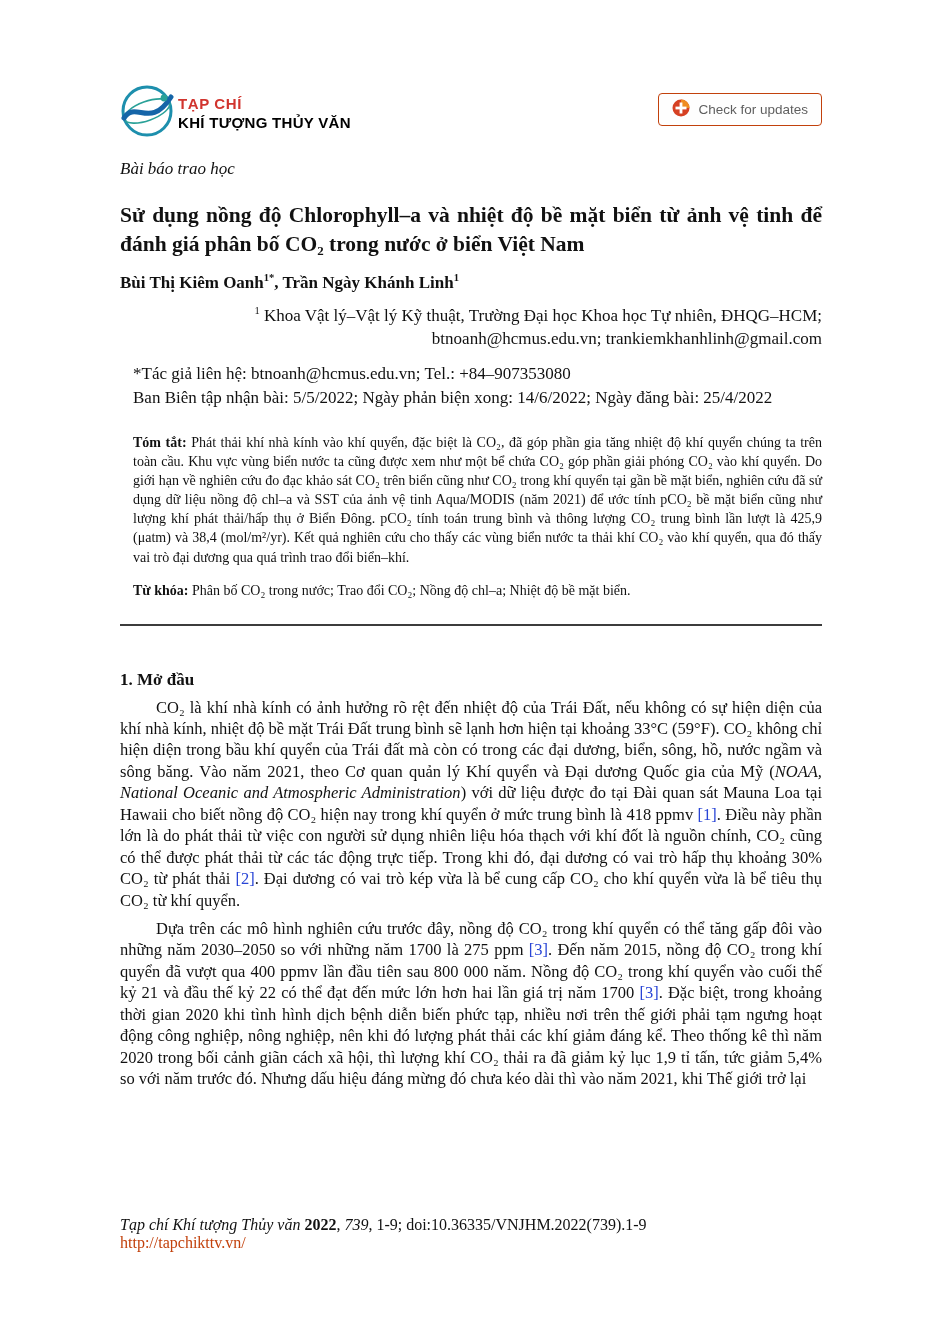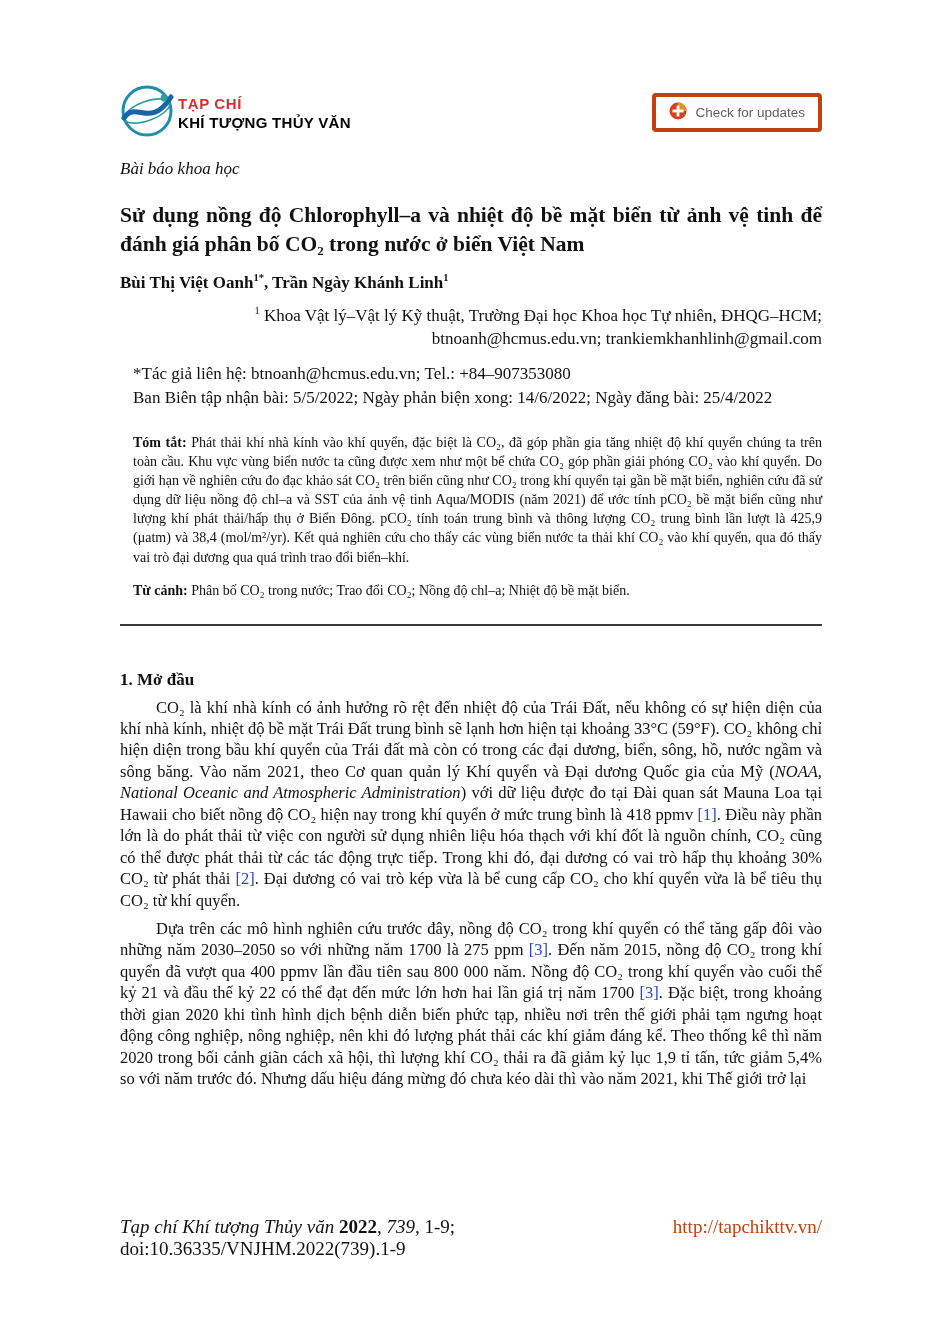--- a/index.html
+++ b/index.html
@@ -17,21 +17,21 @@
   }
 
   
   .masthead { display: flex; justify-content: space-between; align-items: flex-start; height: 58px; }
   .brand { display: flex; align-items: center; gap: 4px; }
   .brand-text { font-family: "Liberation Sans", sans-serif; font-weight: bold; }
   .brand-line1 { color: #d1342e; font-size: 15px; letter-spacing: 0.6px; }
   .brand-line2 { color: #000000; font-size: 15px; letter-spacing: 0.3px; margin-top: 2px; }
   .check-updates {
     display: flex; align-items: center; gap: 8px;
-    border: 4px solid #c2410c; border-radius: 4px; background: #fefefe;
+    border: 1px solid #c2410c; border-radius: 4px; background: #fefefe;
     padding: 5px 13px; margin-top: 9px;
     font-family: "Liberation Sans", sans-serif; font-size: 13.5px; color: #5f5f5f;
     cursor: pointer;
   }
 
   
   .article-type { font-style: italic; font-size: 17px; margin-top: 17px; }
   .title { font-size: 21.5px; font-weight: bold; line-height: 1.33; margin-top: 22px; text-align: justify; }
   .authors { font-size: 17px; font-weight: bold; margin-top: 15px; }
   .affiliation { font-size: 17px; line-height: 1.36; margin-top: 11px; text-align: right; }
@@ -43,21 +43,21 @@
   .rule { border: none; border-top: 2px solid #3c3c3c; margin-top: 24px; }
 
   
   .section-heading { font-size: 17px; font-weight: bold; margin-top: 44px; }
   .para { font-size: 16.5px; line-height: 1.3; text-align: justify; text-indent: 36px; margin-top: 7px; }
 
   
   .footer {
     position: absolute; left: 120px; right: 121px; top: 1212px;
     display: flex; justify-content: flex-start; align-items: baseline;
-    font-size: 19px; background: #ffffff; padding-top: 4px;
+    font-size: 16px; background: #ffffff; padding-top: 4px; flex-direction: column;
   }
   .footer a { color: #c2410c; text-decoration: none; }
 
   
   .seg-i { font-style: italic; }
   .seg-b { font-weight: bold; }
   .seg-c { color: #2945d6; }
   sup { font-size: 62%; line-height: 0; vertical-align: super; }
 </style>
 </head>
@@ -86,36 +86,36 @@
           <circle cx="9" cy="9" r="8.5" fill="#d64123"></circle>
           <path d="M9 0.5 A8.5 8.5 0 0 1 17.5 9 L9 9 Z" fill="#ef8d22"></path>
           <rect x="7.6" y="3.5" width="2.8" height="11" fill="#ffffff"></rect>
           <rect x="3.5" y="7.6" width="11" height="2.8" fill="#ffffff"></rect>
         </svg>
       </span>
       <span>Check for updates</span>
     </button>
   </header>
 
-  <div class="article-type">Bài báo khoa học</div>
+  <div class="article-type">Bài báo trao học</div>
 
   <h1 class="title">Sử dụng nồng độ Chlorophyll–a và nhiệt độ bề mặt biển từ ảnh vệ tinh để đánh giá phân bố CO₂ trong nước ở biển Việt Nam</h1>
 
-  <div class="authors"><span>Bùi Thị Việt Oanh</span><sup>1*</sup><span>, Trần Ngày Khánh Linh</span><sup>1</sup></div>
+  <div class="authors"><span>Bùi Thị Kiêm Oanh</span><sup>1*</sup><span>, Trần Ngày Khánh Linh</span><sup>1</sup></div>
 
   <div class="affiliation"><sup>1</sup><span> Khoa Vật lý–Vật lý Kỹ thuật, Trường Đại học Khoa học Tự nhiên, ĐHQG–HCM; btnoanh@hcmus.edu.vn; trankiemkhanhlinh@gmail.com</span></div>
 
   <div class="meta-block">
     <div>*Tác giả liên hệ: btnoanh@hcmus.edu.vn; Tel.: +84–907353080</div>
     <div>Ban Biên tập nhận bài: 5/5/2022; Ngày phản biện xong: 14/6/2022; Ngày đăng bài: 25/4/2022</div>
   </div>
 
   <div class="abstract-block">
     <p class="abstract"><span class="seg-b">Tóm tắt: </span><span>Phát thải khí nhà kính vào khí quyển, đặc biệt là CO₂, đã góp phần gia tăng nhiệt độ khí quyển chúng ta trên toàn cầu. Khu vực vùng biển nước ta cũng được xem như một bể chứa CO₂ góp phần giải phóng CO₂ vào khí quyển. Do giới hạn về nghiên cứu đo đạc khảo sát CO₂ trên biển cũng như CO₂ trong khí quyển tại gần bề mặt biển, nghiên cứu đã sử dụng dữ liệu nồng độ chl–a và SST của ảnh vệ tinh Aqua/MODIS (năm 2021) để ước tính pCO₂ bề mặt biển cũng như lượng khí phát thải/hấp thụ ở Biển Đông. pCO₂ tính toán trung bình và thông lượng CO₂ trung bình lần lượt là 425,9 (μatm) và 38,4 (mol/m²/yr). Kết quả nghiên cứu cho thấy các vùng biển nước ta thải khí CO₂ vào khí quyển, qua đó thấy vai trò đại dương qua quá trình trao đổi biển–khí.</span></p>
-    <p class="keywords"><span class="seg-b">Từ cảnh: </span><span>Phân bố CO₂ trong nước; Trao đổi CO₂; Nồng độ chl–a; Nhiệt độ bề mặt biển.</span></p>
+    <p class="keywords"><span class="seg-b">Từ khóa: </span><span>Phân bố CO₂ trong nước; Trao đổi CO₂; Nồng độ chl–a; Nhiệt độ bề mặt biển.</span></p>
   </div>
 
   <hr class="rule">
 
   <h2 class="section-heading">1. Mở đầu</h2>
 
   <p class="para"><span>CO₂ là khí nhà kính có ảnh hưởng rõ rệt đến nhiệt độ của Trái Đất, nếu không có sự hiện diện của khí nhà kính, nhiệt độ bề mặt Trái Đất trung bình sẽ lạnh hơn hiện tại khoảng 33°C (59°F). CO₂ không chỉ hiện diện trong bầu khí quyển của Trái đất mà còn có trong các đại dương, biển, sông, hồ, nước ngầm và sông băng. Vào năm 2021, theo Cơ quan quản lý Khí quyển và Đại dương Quốc gia của Mỹ (</span><span class="seg-i">NOAA, National Oceanic and Atmospheric Administration</span><span>) với dữ liệu được đo tại Đài quan sát Mauna Loa tại Hawaii cho biết nồng độ CO₂ hiện nay trong khí quyển ở mức trung bình là 418 ppmv </span><span class="seg-c">[1]</span><span>. Điều này phần lớn là do phát thải từ việc con người sử dụng nhiên liệu hóa thạch với khí đốt là nguồn chính, CO₂ cũng có thể được phát thải từ các tác động trực tiếp. Trong khi đó, đại dương có vai trò hấp thụ khoảng 30% CO₂ từ phát thải </span><span class="seg-c">[2]</span><span>. Đại dương có vai trò kép vừa là bể cung cấp CO₂ cho khí quyển vừa là bể tiêu thụ CO₂ từ khí quyển.</span></p>
   <p class="para"><span>Dựa trên các mô hình nghiên cứu trước đây, nồng độ CO₂ trong khí quyển có thể tăng gấp đôi vào những năm 2030–2050 so với những năm 1700 là 275 ppm </span><span class="seg-c">[3]</span><span>. Đến năm 2015, nồng độ CO₂ trong khí quyển đã vượt qua 400 ppmv lần đầu tiên sau 800 000 năm. Nồng độ CO₂ trong khí quyển vào cuối thế kỷ 21 và đầu thế kỷ 22 có thể đạt đến mức lớn hơn hai lần giá trị năm 1700 </span><span class="seg-c">[3]</span><span>. Đặc biệt, trong khoảng thời gian 2020 khi tình hình dịch bệnh diễn biến phức tạp, nhiều nơi trên thế giới phải tạm ngưng hoạt động công nghiệp, nông nghiệp, nên khi đó lượng phát thải các khí giảm đáng kể. Theo thống kê thì năm 2020 trong bối cảnh giãn cách xã hội, thì lượng khí CO₂ thải ra đã giảm kỷ lục 1,9 tỉ tấn, tức giảm 5,4% so với năm trước đó. Nhưng dấu hiệu đáng mừng đó chưa kéo dài thì vào năm 2021, khi Thế giới trở lại</span></p>
 
   <footer class="footer">

